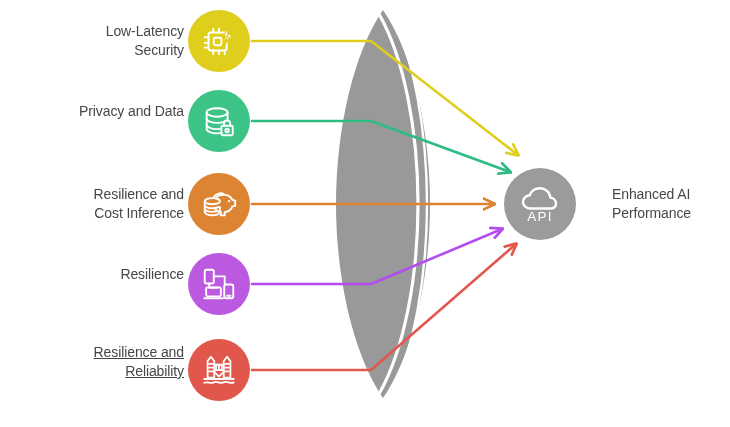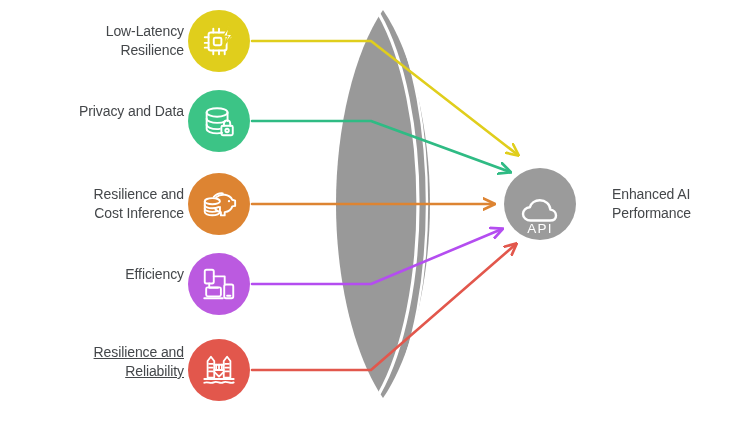--- a/index.html
+++ b/index.html
@@ -95,31 +95,31 @@
       <path d="M 252 41 L 371 41 L 518 155" stroke="#e0ce1c" marker-end="url(#arw-yellow)"></path>
       <path d="M 252 121 L 371 121 L 510 172" stroke="#2fbb84" marker-end="url(#arw-green)"></path>
       <path d="M 252 204 L 494 204" stroke="#dd8432" marker-end="url(#arw-orange)"></path>
       <path d="M 252 284 L 371 284 L 502 229" stroke="#b44df0" marker-end="url(#arw-purple)"></path>
       <path d="M 252 370 L 371 370 L 516 244" stroke="#e2574c" marker-end="url(#arw-red)"></path>
     </g>
   </svg>
 
   <div class="node-label left-label" style="top:22px;">
     <div>Low-Latency</div>
-    <div>Resilience</div>
+    <div>Security</div>
   </div>
   <div class="node-label left-label" style="top:102px;text-align:right;">
     <div>Privacy and Data</div>
   </div>
   <div class="node-label left-label" style="top:185px;">
     <div>Resilience and</div>
     <div>Cost Inference</div>
   </div>
   <div class="node-label left-label" style="top:265px;">
-    <div>Efficiency</div>
+    <div>Resilience</div>
   </div>
   <div class="node-label left-label" style="top:343px;text-decoration:underline;">
     <div>Resilience and</div>
     <div>Reliability</div>
   </div>
 
   <div class="icon-circle" style="left:188px; top:10px; background:#e0ce1c;">
     <svg width="38" height="38" viewBox="0 0 40 40">
       <g fill="none" stroke="#ffffff" stroke-width="2" stroke-linecap="round" stroke-linejoin="round">
         <rect x="9" y="11" width="19" height="19" rx="2.5"></rect>
@@ -184,21 +184,21 @@
         <path d="M17 14.5 V20 M20 14.5 V20 M23 14.5 V20"></path>
         <path d="M9.5 13.5 H13.5 M9.5 17.5 H13.5 M9.5 21.5 H13.5
                  M26.5 13.5 H30.5 M26.5 17.5 H30.5 M26.5 21.5 H30.5"></path>
         <path d="M15 22 L20 27 L25 22"></path>
         <path d="M4.5 29.5 H35.5"></path>
         <path d="M4.5 33.5 C8 31.5, 11 35, 14.5 33 C18 31, 21 35, 24.5 33 C28 31, 32 35, 35.5 33"></path>
       </g>
     </svg>
   </div>
 
-  <div class="icon-circle" style="left:504px; top:168px; width:72px; height:72px; background:#9b9b9b;align-items:flex-end;">
+  <div class="icon-circle" style="left:504px; top:168px; width:72px; height:72px; background:#9b9b9b;">
     <svg width="48" height="48" viewBox="0 0 48 48">
       <path d="M14.5 28.5 C10.4 28.5 7 25.6 7 21.9 C7 18.4 10 15.5 13.8 15.3
                C15 11.2 19 8.2 23.8 8.2 C29.4 8.2 34 12.3 34.4 17.6
                C37.6 18.1 40 20.6 40 23.7 C40 27 37.2 28.5 34 28.5 Z" fill="none" stroke="#ffffff" stroke-width="2.4" stroke-linejoin="round"></path>
       <text x="24" y="41" text-anchor="middle" font-family="'Liberation Sans', sans-serif" font-size="13.5" letter-spacing="1.2" fill="#ffffff">API</text>
     </svg>
   </div>
 
   <div class="node-label right-label" style="top:185px;">
     <div>Enhanced AI</div>

